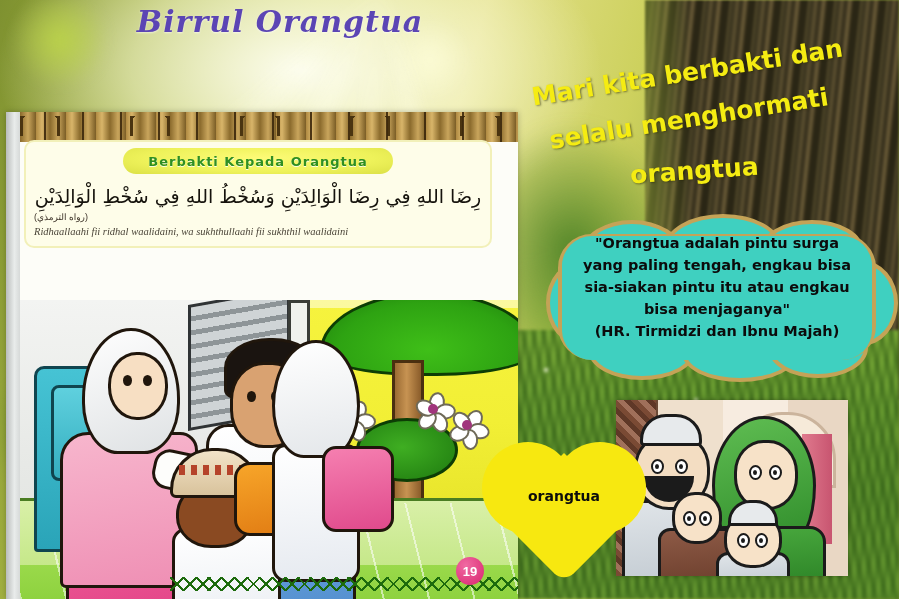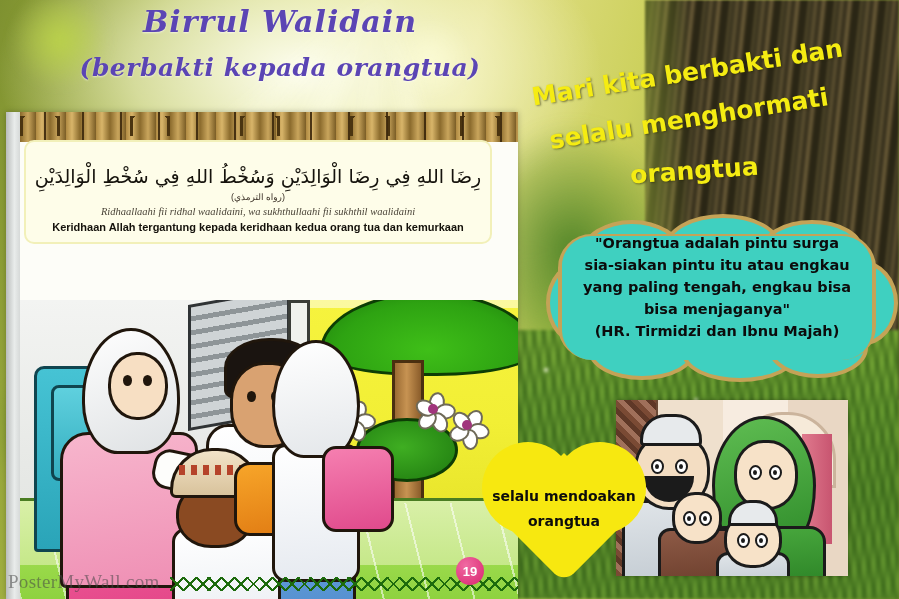--- a/index.html
+++ b/index.html
@@ -132,25 +132,25 @@
   .hadith-badge{
     margin:0 auto 4px;width:270px;height:26px;border-radius:14px;
     background:radial-gradient(ellipse at 50% 40%,#fdfb78,#eef25a 60%,#dbe046);
     display:flex;align-items:center;justify-content:center;
     font-family:"DejaVu Sans",sans-serif;font-weight:700;font-size:13px;
     color:#2f8f22;letter-spacing:1px;
     text-shadow:0 1px 0 rgba(255,255,255,.8);
   }
   .hadith-ar{
     text-align:center;font-family:"DejaVu Sans",sans-serif;
-    font-size:19px;color:#15120c;direction:rtl;line-height:1.5;margin-top:14px;
-  }
-  .hadith-src{text-align:center;font-size:9px;color:#3a3026;direction:rtl;margin:1px 0 3px;}
+    font-size:19px;color:#15120c;direction:rtl;line-height:1.5;margin-top:8px;
+  }
+  .hadith-src{text-align:left;font-size:9px;color:#3a3026;direction:rtl;margin:1px 0 3px;}
   .hadith-tr{
-    text-align:center;font-family:"Liberation Serif",serif;font-style:italic;
+    text-align:left;font-family:"Liberation Serif",serif;font-style:italic;
     font-size:10.5px;color:#4a4438;line-height:1.25;
   }
   .hadith-id{
     text-align:center;font-family:"Liberation Sans",sans-serif;font-weight:700;
     font-size:11px;color:#14110b;line-height:1.3;margin-top:2px;
   }
 
   
   .illus{position:absolute;left:14px;top:188px;right:0;bottom:0;overflow:hidden;}
   .illus .wall{position:absolute;inset:0;background:linear-gradient(180deg,#f3f4f2 0%,#e7e9e6 55%,#dfe2de 100%);}
@@ -331,44 +331,43 @@
 <div class="poster">
 
   <div class="bg-base"></div>
   <div class="bg-bokeh"></div>
   <div class="bg-rays"></div>
   <div class="bg-bush"></div>
   <div class="bg-trunk"></div>
   <div class="bg-grass"></div>
 
   <div class="title-wrap">
-    <div class="title">Birrul Walidain</div>
-    <div class="subtitle">(berbakti kepada orangtua)</div>
+    <div class="title">Birrul Orangtua</div>
   </div>
 
   <div class="headline">
     <div class="ln l1">Mari kita berbakti dan</div>
     <div class="ln l2">selalu menghormati</div>
     <div class="ln l3">orangtua</div>
   </div>
 
   <div class="book">
     <div class="book-topband">
       <div class="tri" style="left:14px"></div>
       <div class="tri" style="left:124px"></div>
       <div class="tri" style="left:234px"></div>
       <div class="tri" style="left:344px"></div>
       <div class="tri" style="left:454px"></div>
     </div>
 
     <div class="hadith-card">
+      <div class="hadith-badge">Berbakti Kepada Orangtua</div>
       <div class="hadith-ar">رِضَا اللهِ فِي رِضَا الْوَالِدَيْنِ وَسُخْطُ اللهِ فِي سُخْطِ الْوَالِدَيْنِ</div>
       <div class="hadith-src">(رواه الترمذي)</div>
       <div class="hadith-tr">Ridhaallaahi fii ridhal waalidaini, wa sukhthullaahi fii sukhthil waalidaini</div>
-      <div class="hadith-id">Keridhaan Allah tergantung kepada keridhaan kedua orang tua dan kemurkaan</div>
     </div>
 
     <div class="illus">
       <div class="wall"></div>
       <div class="outside"></div>
       <div class="sky-band"></div>
       <div class="tree-canopy"></div>
       <div class="tree-trunk"></div>
       <div class="stairs"></div>
       <div class="door"></div>
@@ -451,22 +450,22 @@
       <div class="blob b3"></div>
     <div class="blob b4"></div>
       <div class="blob b5"></div>
     <div class="blob b6"></div>
       <div class="blob b7"></div>
       <div class="blob b8"></div>
     <div class="body"></div>
     <div class="inner"></div>
     <div class="txt">
       <div>"Orangtua adalah pintu surga</div>
+      <div>yang paling tengah, engkau bisa</div>
       <div>sia-siakan pintu itu atau engkau</div>
-      <div>yang paling tengah, engkau bisa</div>
       <div>bisa menjaganya"</div>
       <div>(HR. Tirmidzi dan Ibnu Majah)</div>
     </div>
   </div>
 
   <div class="family">
     <div class="room"></div>
     <div class="batik"></div>
     <div class="arch"></div>
     <div class="curtain"></div>
@@ -498,20 +497,18 @@
       <div class="f-eye" style="left:28px;top:18px"></div>
     </div>
     <div class="f-kid2-cap"></div>
   </div>
 
   <div class="heart">
     <div class="lobe l"></div>
     <div class="lobe r"></div>
     <div class="tip"></div>
     <div class="htxt">
-      <div>selalu mendoakan</div>
       <div>orangtua</div>
     </div>
   </div>
 
-  <div class="watermark">PosterMyWall.com</div>
 
 </div>
 
 </body></html>

